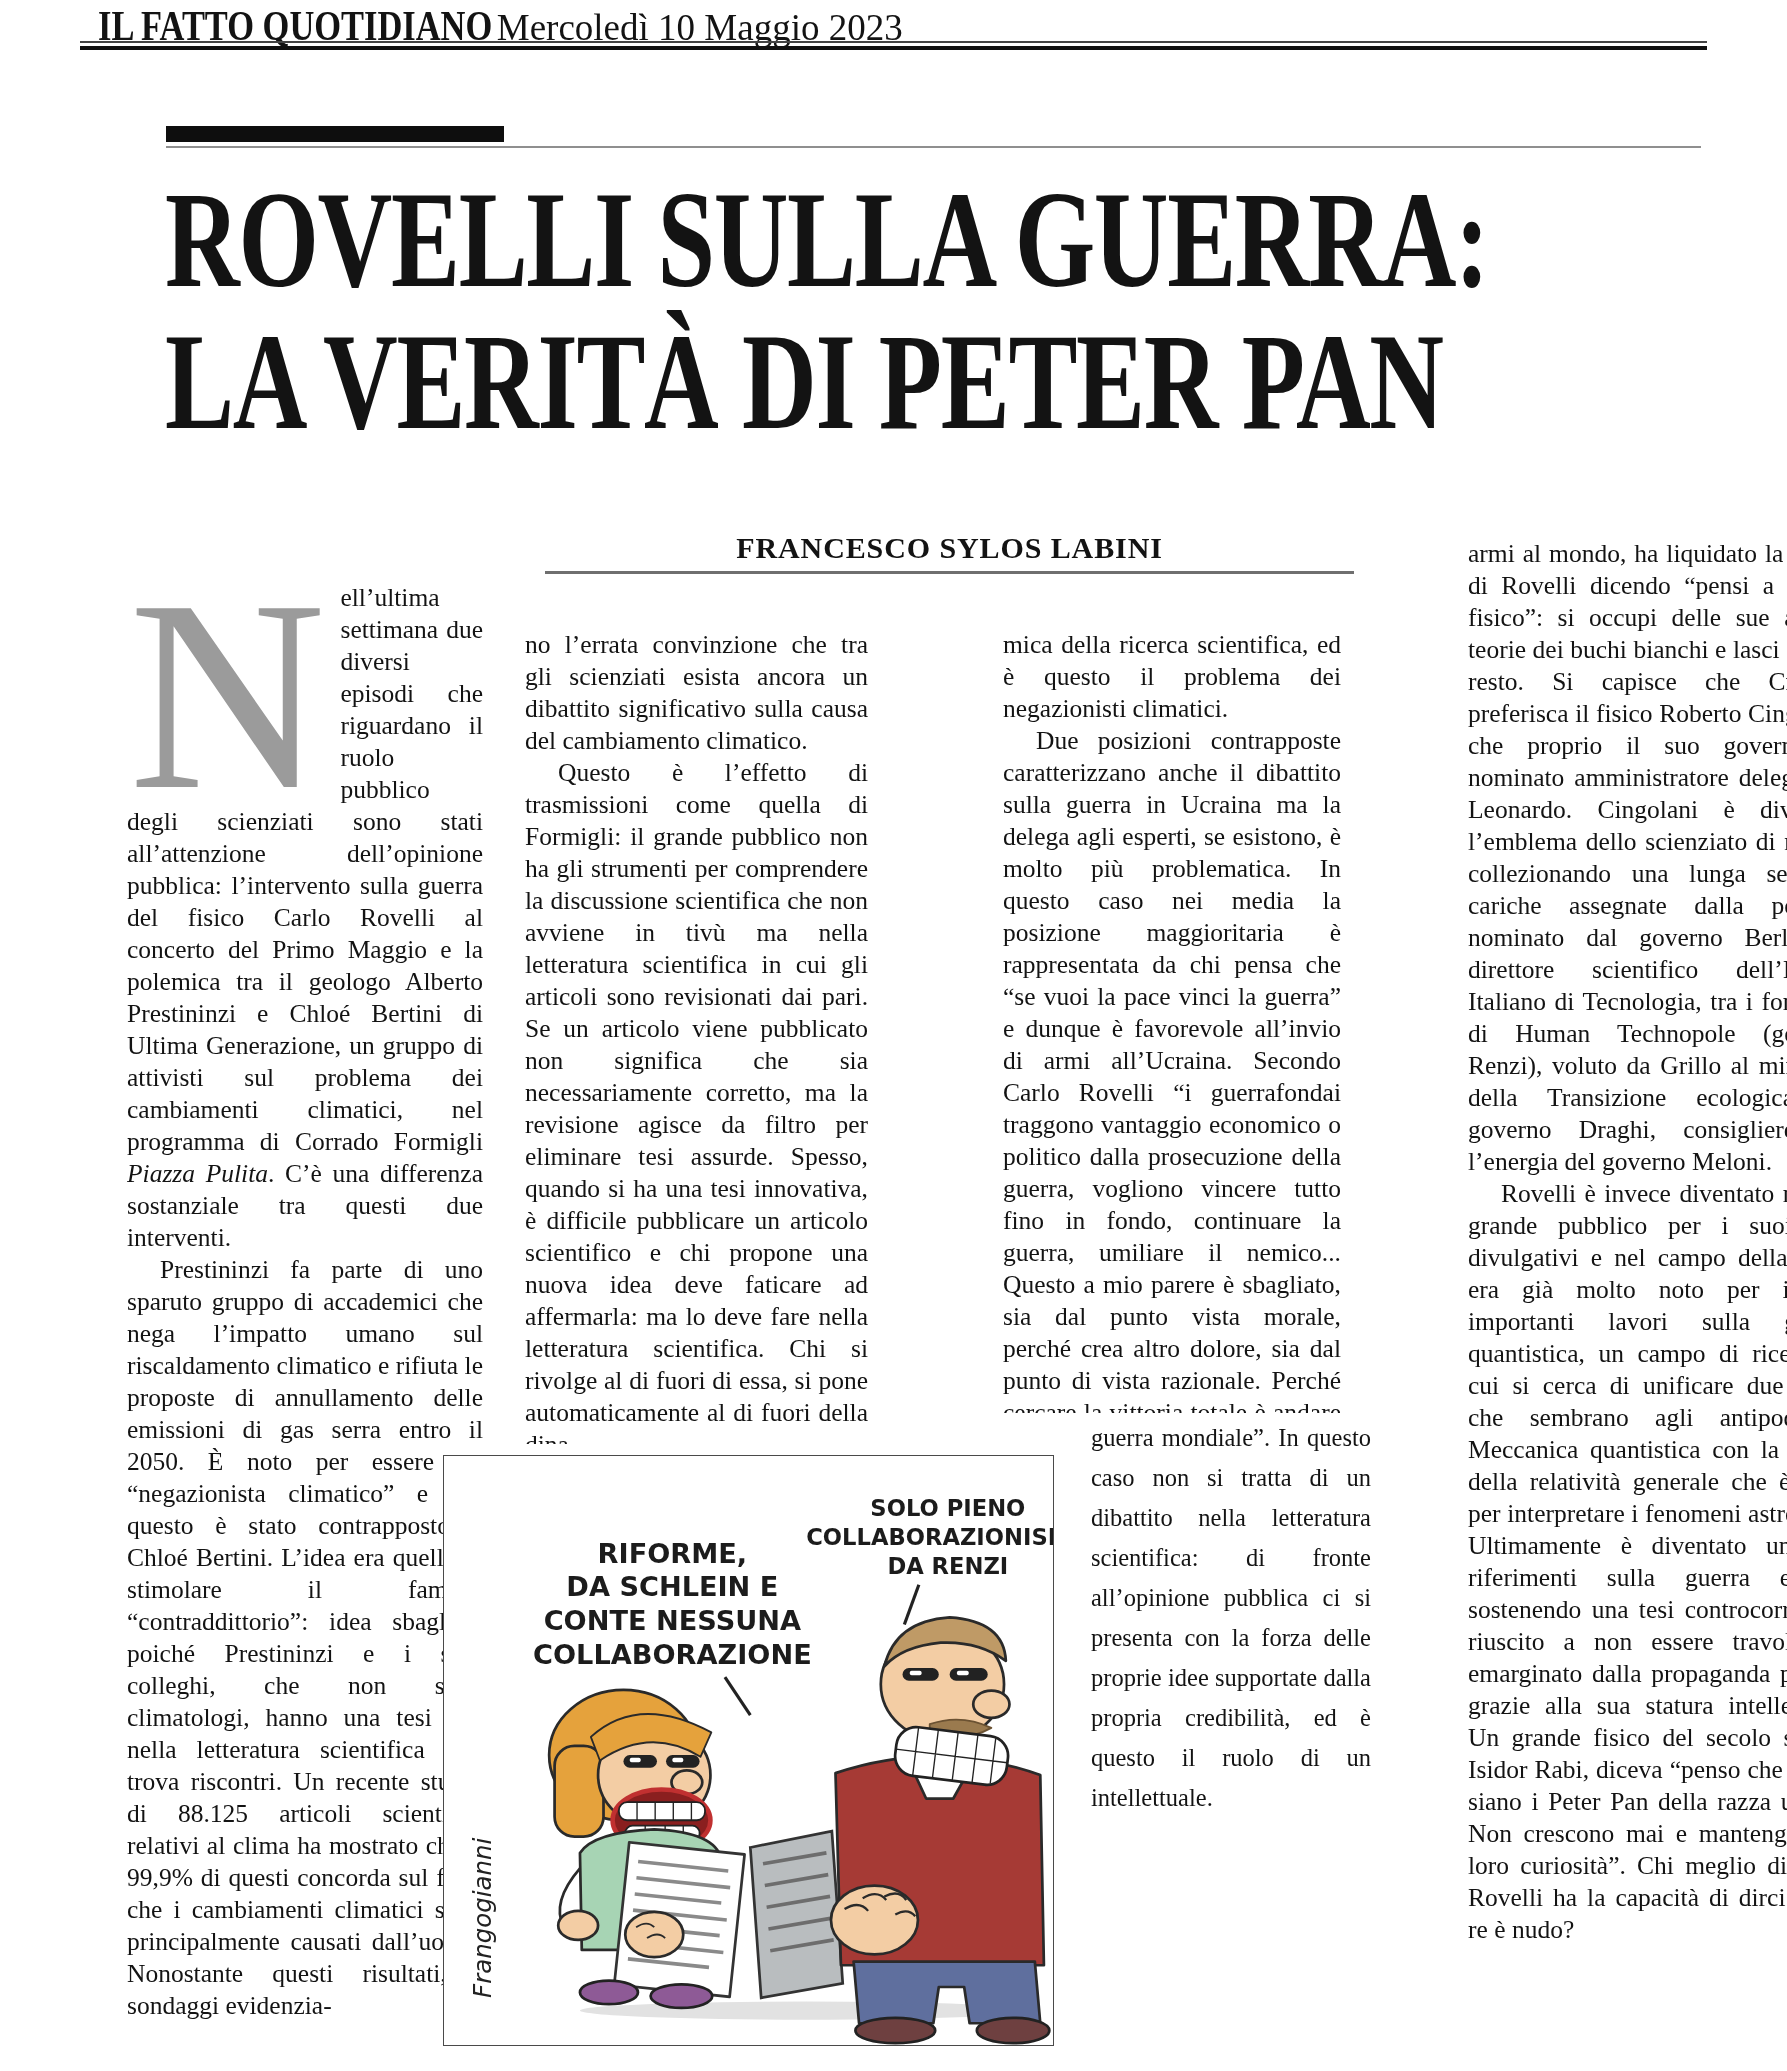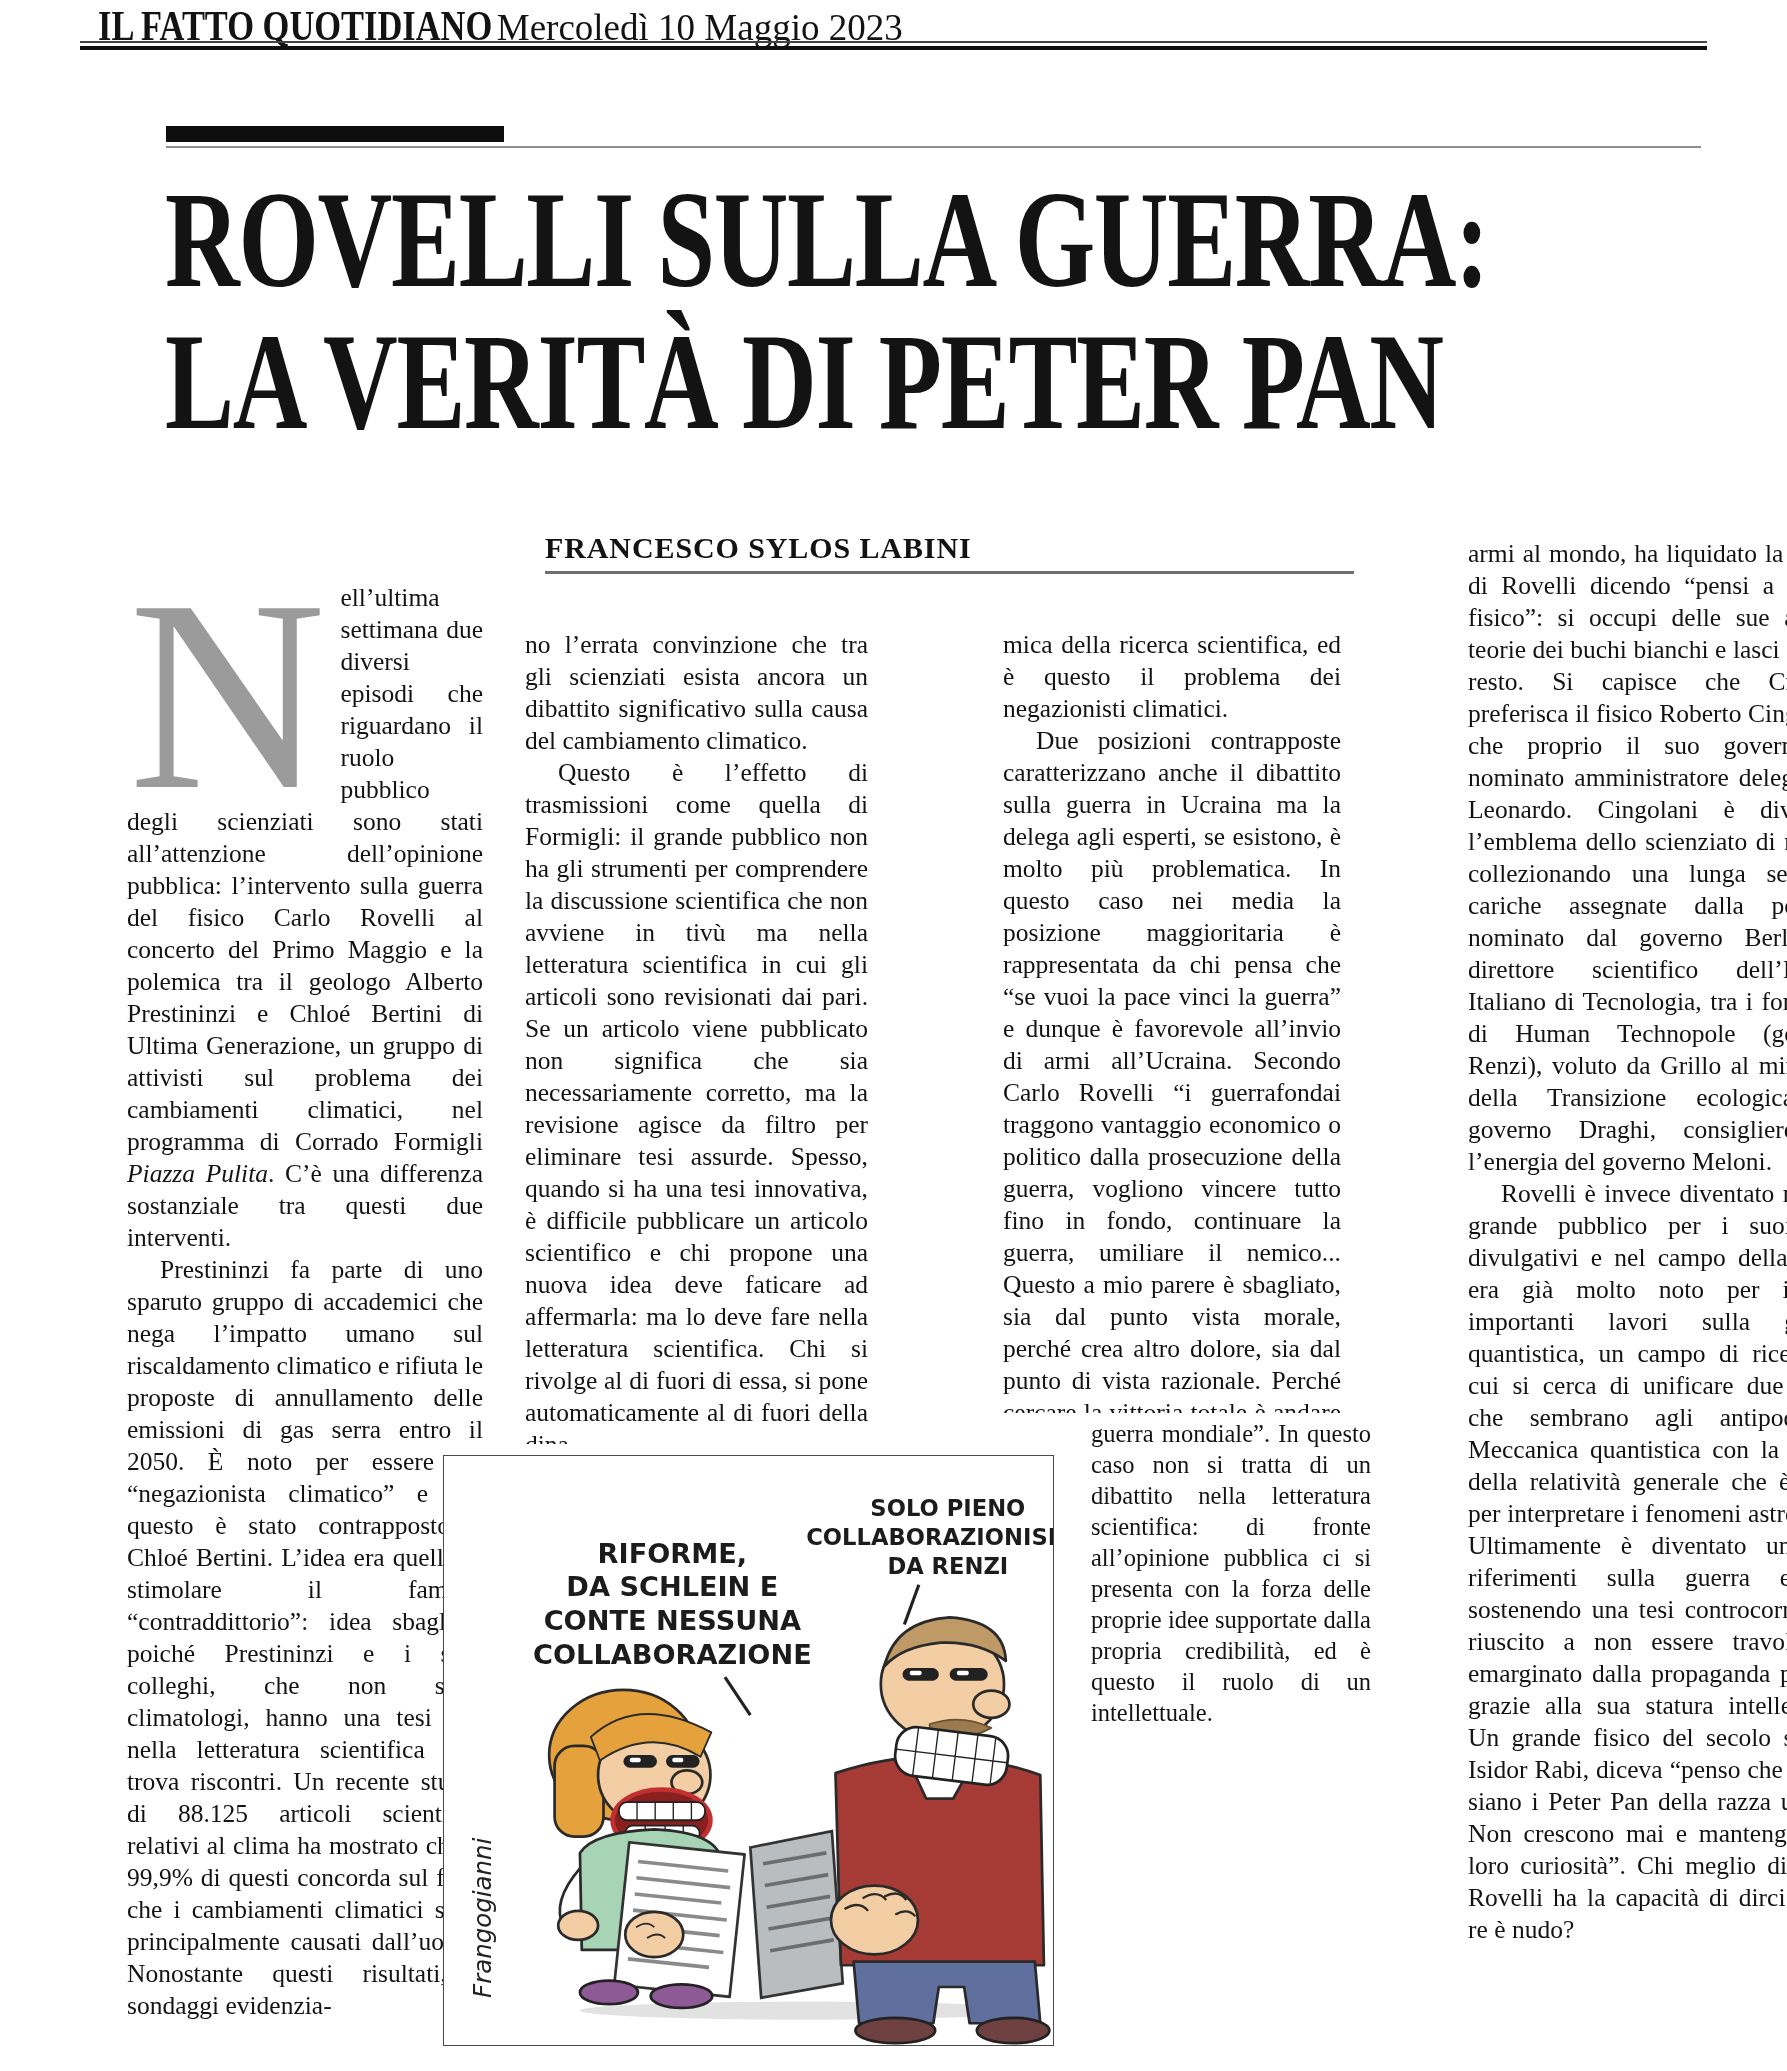--- a/index.html
+++ b/index.html
@@ -12,32 +12,32 @@
   .mast-date{font-size:37px;margin-left:9px;text-align:center;}
   .rule-a{position:absolute;left:80px;top:41px;width:1627px;height:1.8px;background:#444;}
   .rule-b{position:absolute;left:80px;top:46px;width:1627px;height:3.6px;background:#101010;}
   
   .kicker-bar{position:absolute;left:166px;top:126px;width:338px;height:15.5px;background:#0e0e0e;}
   .kicker-rule{position:absolute;left:166px;top:146px;width:1535px;height:1.8px;background:#8f8f8f;}
   .headline{position:absolute;left:165px;top:169px;margin:0;font-weight:bold;color:#131313;
             font-size:138px;line-height:142px;letter-spacing:-1.8px;}
   .headline span{display:block;transform:scaleX(0.75);transform-origin:left top;white-space:nowrap;}
   
-  .byline{position:absolute;left:545px;top:531px;width:809px;
+  .byline{position:absolute;left:545px;top:531px;width:809px;text-align:center;
           font-weight:bold;font-size:30px;letter-spacing:0.9px;}
   .byline-rule{position:absolute;left:545px;top:571px;width:809px;height:2.7px;background:#6f6f6f;}
   
   .col{position:absolute;text-align:justify;font-size:25.5px;line-height:32px;
        overflow:hidden;hyphens:auto;-webkit-hyphens:auto;}
   .col p{margin:0;}
   .col p.indent{text-indent:33px;}
   .col1{left:127px;top:582px;width:356px;height:1482px;}
   .col2{left:525px;top:629px;width:343px;height:815px;}
   .col3w{left:971px;top:629px;width:338px;height:784px;margin-left:32px;}
-  .col3n{left:1091px;top:1418px;width:280px;height:649px;font-size:24.5px;line-height:31px;}
+  .col3n{left:1091px;top:1418px;width:280px;height:649px;font-size:24.5px;line-height:40px;}
   .col4{left:1468px;top:538px;width:387px;height:1529px;}
   .dropcap{float:left;font-size:273px;line-height:213px;color:#9b9b9b;
            margin:7.3px 14.5px 0 1.8px;font-family:"Liberation Serif",serif;}
   
   .cartoon{position:absolute;left:443px;top:1455px;width:611px;height:591px;margin:0;
            border:1.8px solid #4a4a4a;background:#fff;box-sizing:border-box;}
   .cartoon svg{display:block;width:100%;height:100%;}
 </style>
 </head>
 <body>

